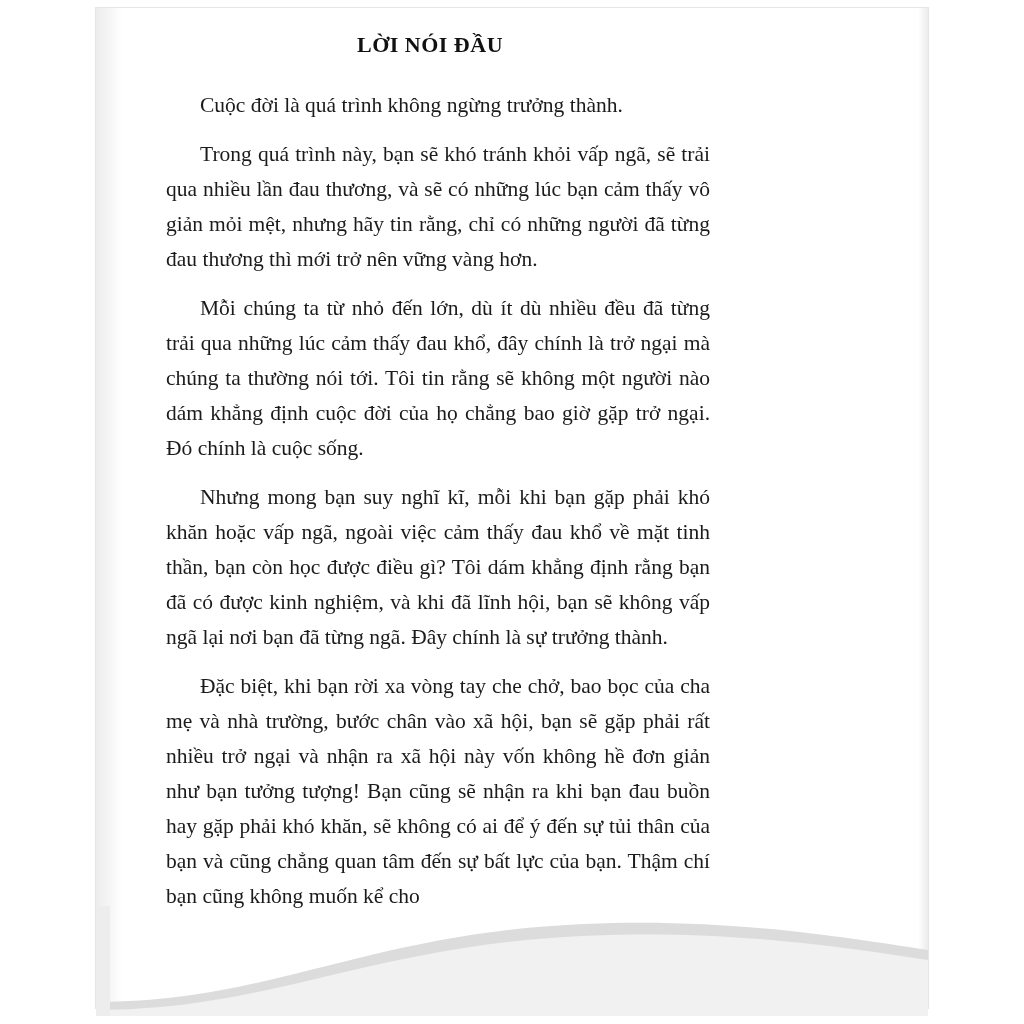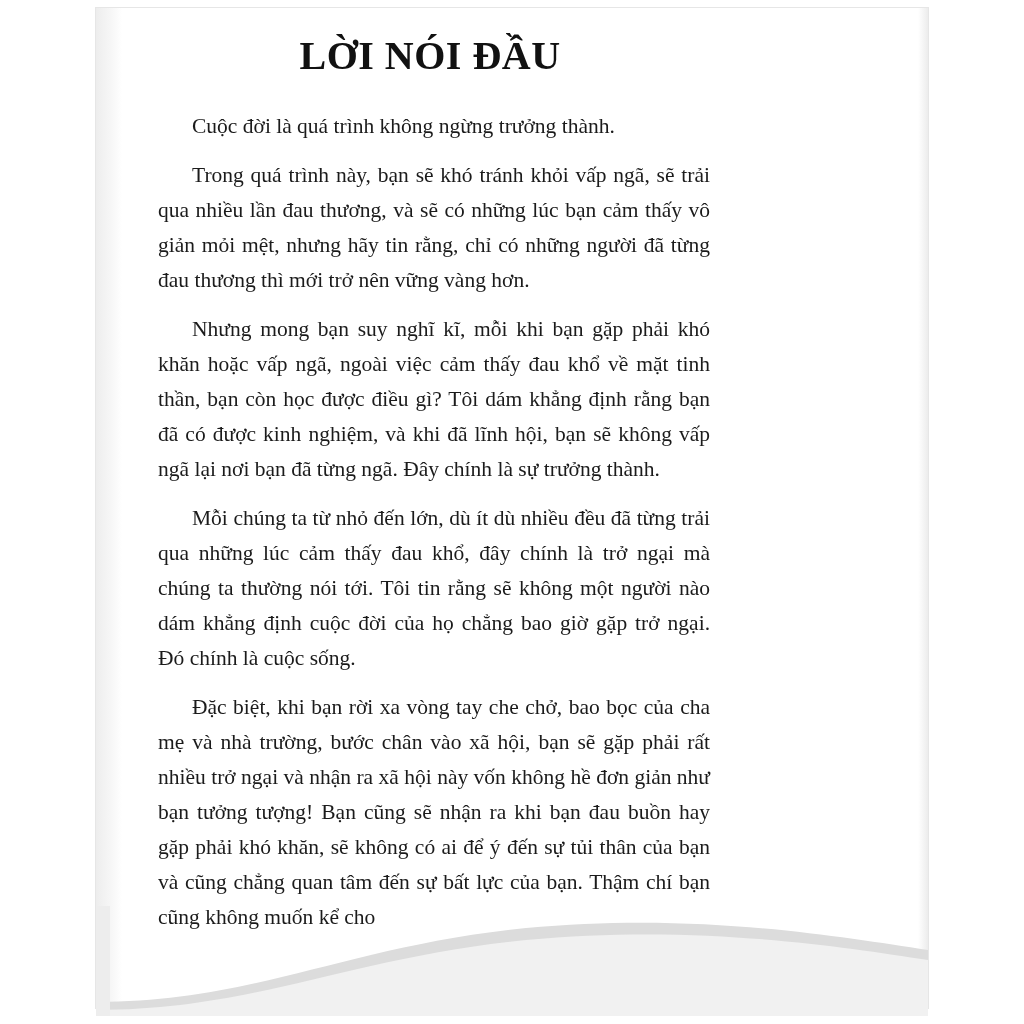--- a/index.html
+++ b/index.html
@@ -71,31 +71,31 @@
     top: 14px;
     width: 560px;
     height: 930px;
   }
 
   .doc-title {
     margin: 18px 0 0 0;
     text-align: center;
     font-family: "Liberation Serif", serif;
     font-weight: bold;
-    font-size: 40px;
+    font-size: 22px;
     letter-spacing: 0.5px;
     color: #111111;
   }
 
   .body-text {
     margin-top: 30px;
   }
 
   .body-text p {
-    margin: 0 0 0 8px;
+    margin: 0 0 0 16px;
     text-indent: 34px;
     text-align: justify;
     text-justify: inter-word;
     font-size: 21.5px;
     line-height: 35px;
     color: #1b1b1b;
     padding-bottom: 14px;
   }
   .body-text p:last-child { padding-bottom: 0; }
 </style>
@@ -107,22 +107,22 @@
   <div class="sheet"></div>
   <div class="spine-shade"></div>
   <div class="right-edge"></div>
 
   <div class="content">
     <h1 class="doc-title">LỜI NÓI ĐẦU</h1>
 
     <div class="body-text">
       <p>Cuộc đời là quá trình không ngừng trưởng thành.</p>
       <p>Trong quá trình này, bạn sẽ khó tránh khỏi vấp ngã, sẽ trải qua nhiều lần đau thương, và sẽ có những lúc bạn cảm thấy vô giản mỏi mệt, nhưng hãy tin rằng, chỉ có những người đã từng đau thương thì mới trở nên vững vàng hơn.</p>
+      <p>Mỗi chúng ta từ nhỏ đến lớn, dù ít dù nhiều đều đã từng trải qua những lúc cảm thấy đau khổ, đây chính là trở ngại mà chúng ta thường nói tới. Tôi tin rằng sẽ không một người nào dám khẳng định cuộc đời của họ chẳng bao giờ gặp trở ngại. Đó chính là cuộc sống.</p>
       <p>Nhưng mong bạn suy nghĩ kĩ, mỗi khi bạn gặp phải khó khăn hoặc vấp ngã, ngoài việc cảm thấy đau khổ về mặt tinh thần, bạn còn học được điều gì? Tôi dám khẳng định rằng bạn đã có được kinh nghiệm, và khi đã lĩnh hội, bạn sẽ không vấp ngã lại nơi bạn đã từng ngã. Đây chính là sự trưởng thành.</p>
-      <p>Mỗi chúng ta từ nhỏ đến lớn, dù ít dù nhiều đều đã từng trải qua những lúc cảm thấy đau khổ, đây chính là trở ngại mà chúng ta thường nói tới. Tôi tin rằng sẽ không một người nào dám khẳng định cuộc đời của họ chẳng bao giờ gặp trở ngại. Đó chính là cuộc sống.</p>
       <p>Đặc biệt, khi bạn rời xa vòng tay che chở, bao bọc của cha mẹ và nhà trường, bước chân vào xã hội, bạn sẽ gặp phải rất nhiều trở ngại và nhận ra xã hội này vốn không hề đơn giản như bạn tưởng tượng! Bạn cũng sẽ nhận ra khi bạn đau buồn hay gặp phải khó khăn, sẽ không có ai để ý đến sự tủi thân của bạn và cũng chẳng quan tâm đến sự bất lực của bạn. Thậm chí bạn cũng không muốn kể cho</p>
     </div>
   </div>
 
   <div class="fold">
     <svg width="832" height="110" viewBox="0 0 832 110" xmlns="http://www.w3.org/2000/svg">
       <path d="M0 96 C 160 96, 250 40, 430 22 C 600 6, 740 30, 832 44 L832 110 L0 110 Z" fill="#dcdcdc"></path>
       <path d="M0 104 C 160 104, 250 52, 430 34 C 600 18, 740 40, 832 54 L832 110 L0 110 Z" fill="#f1f1f1"></path>
       <rect x="0" y="0" width="14" height="110" fill="#ededed"></rect>
     </svg>

